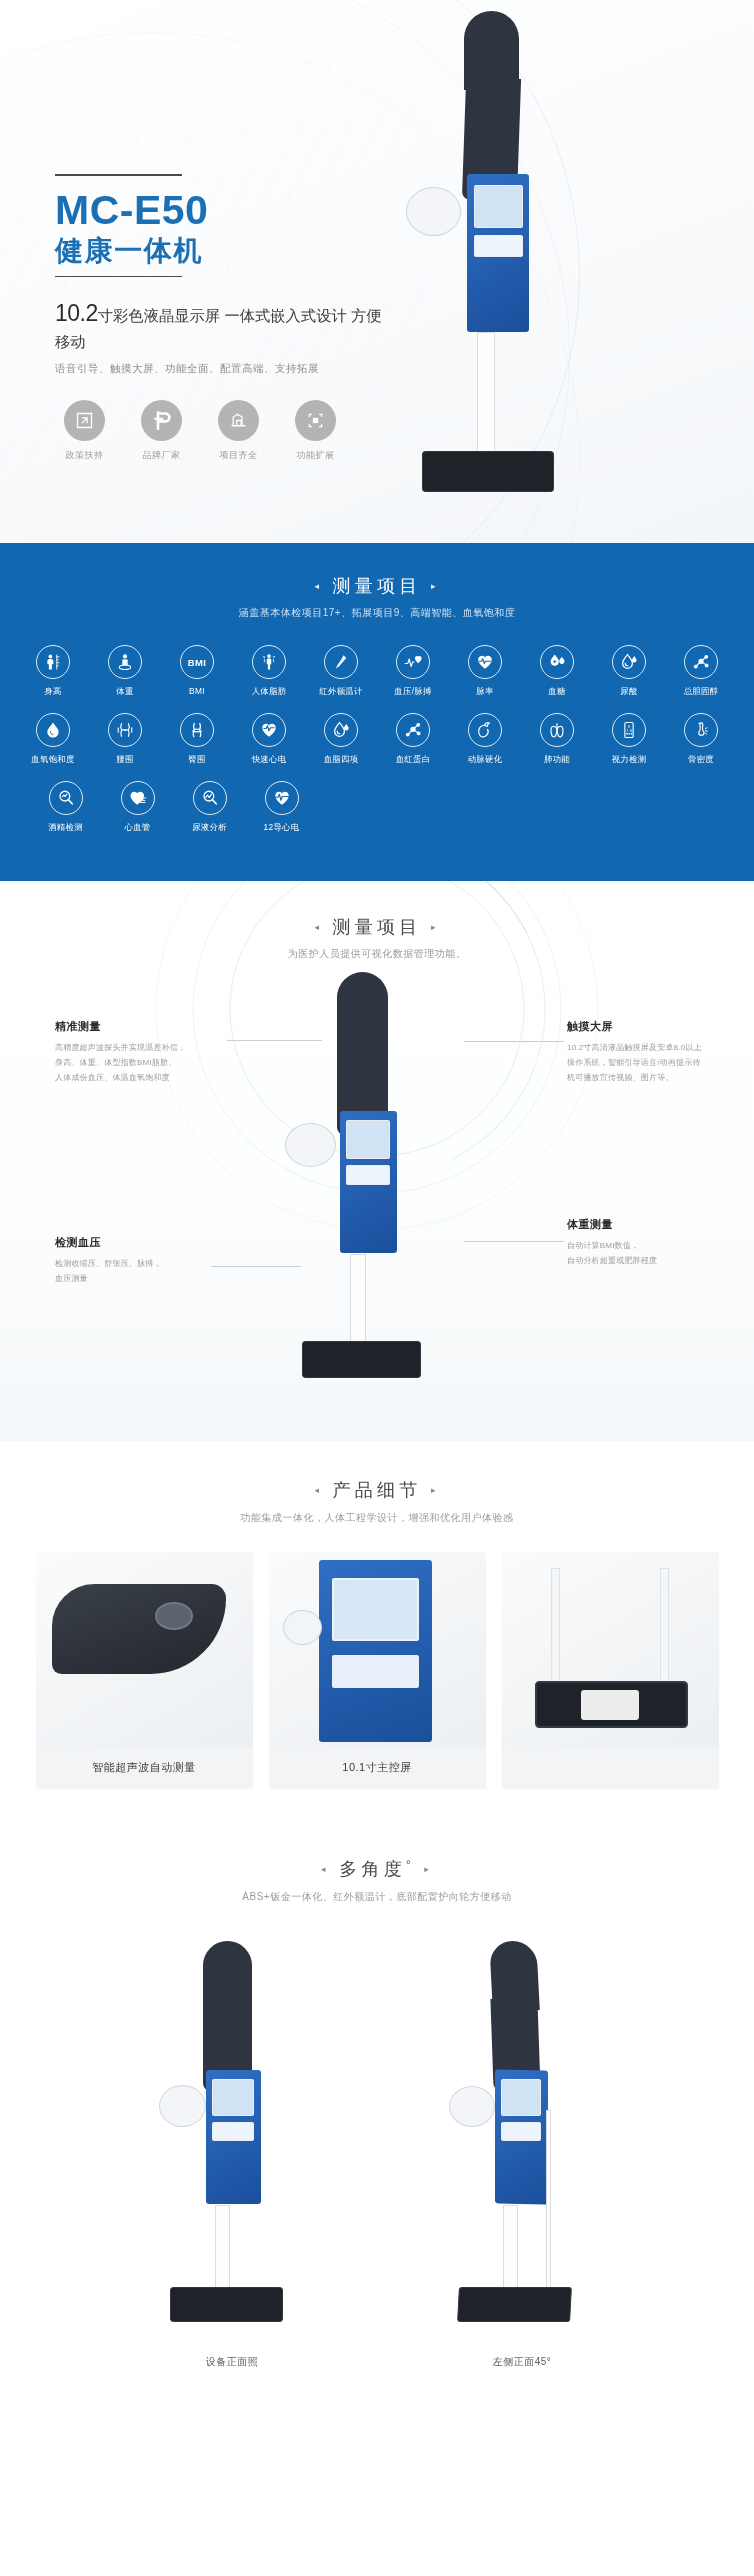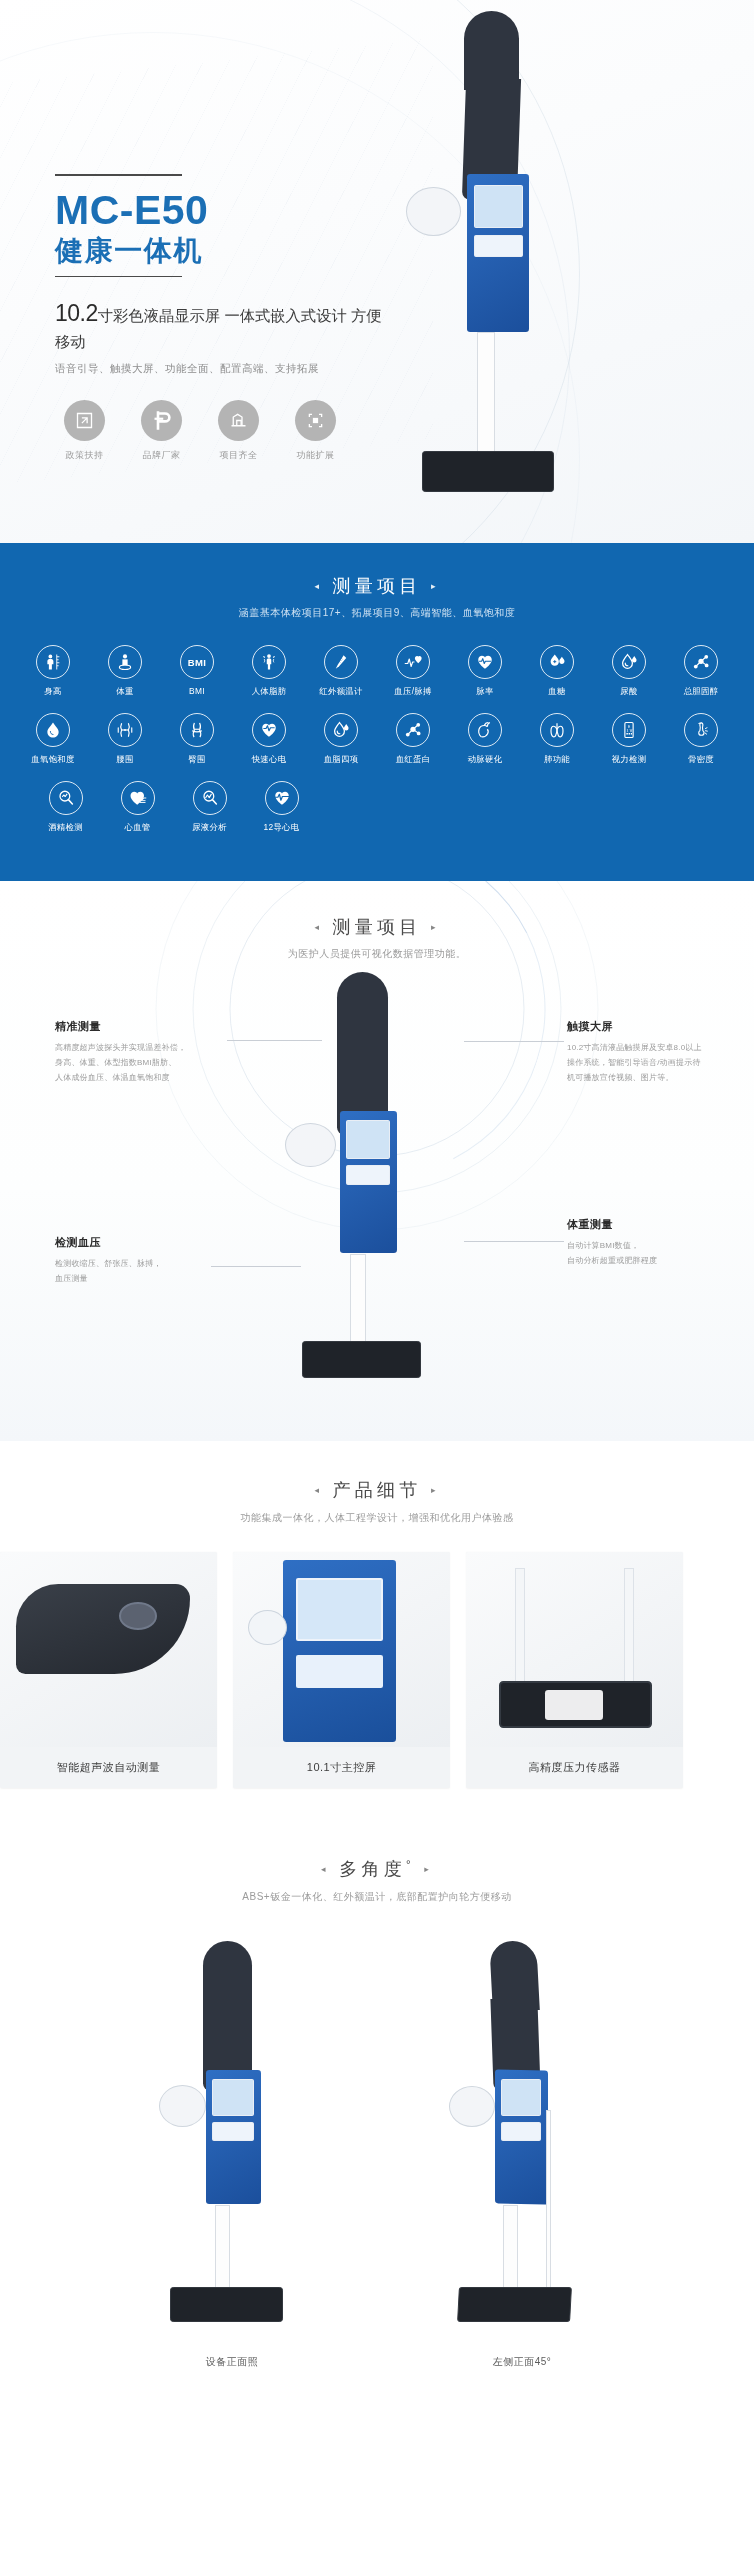--- a/index.html
+++ b/index.html
@@ -122,21 +122,21 @@
   }
   .callout { position:absolute; width:174px; }
   .callout h4 { font-size:11px; color:#2c2c2c; font-weight:bold; letter-spacing:0.5px; margin-bottom:6.9px; }
   .callout p { font-size:8px; color:#9c9c9c; line-height:1.85; letter-spacing:0.2px; }
   .callout.left { text-align:left; }
   .callout.right { text-align:left; }
   .leader { position:absolute; border-top:0.5px solid #c9ced5; }
 
   
   .detail { padding:37px 0 37px; background:#fff; }
-  .cards { display:flex; gap:16px; margin-top:27.4px; }
+  .cards { display:flex; justify-content:center; gap:16px; margin-top:27.4px; }
   .card {
     width:217px; background:#f2f4f6; border-radius:2.1px; overflow:hidden;
     box-shadow:0 0.5px 1.6px rgba(0,0,0,.05);
   }
   .card-img {
     height:195px; position:relative; overflow:hidden;
     background:linear-gradient(150deg,#fafbfc,#eceff2);
   }
   .card-cap {
     height:41px; display:flex; align-items:center; justify-content:center;
@@ -578,21 +578,20 @@
         <div class="card-cap">10.1寸主控屏</div>
       </div>
 
       <div class="card">
         <div class="card-img">
           <div style="position:absolute;left:49px;top:16px;width:9.5px;height:121px;background:#f4f6f8;border:0.5px solid #dde2e8;"></div>
           <div style="position:absolute;left:158px;top:16px;width:9.5px;height:121px;background:#f4f6f8;border:0.5px solid #dde2e8;"></div>
           <div style="position:absolute;left:33px;top:129px;width:153px;height:47px;background:#1f2329;border:2.1px solid #343a42;border-radius:4.2px;"></div>
           <div style="position:absolute;left:79px;top:138px;width:58px;height:29.5px;background:#fff;border-radius:3.2px;opacity:.92;"></div>
         </div>
-        <div class="card-cap">高精度压力传感器</div>
       </div>
     </div>
   </section>
 
   <section class="angles">
     <div class="sec-head">
       <div class="sec-title" style="color:#4a4a4a;">
         <span class="tri" style="color:#7a7a7a;">◂</span>
         <span><span>多角度</span><span class="deg">°</span></span>
         <span class="tri" style="color:#7a7a7a;">▸</span>

